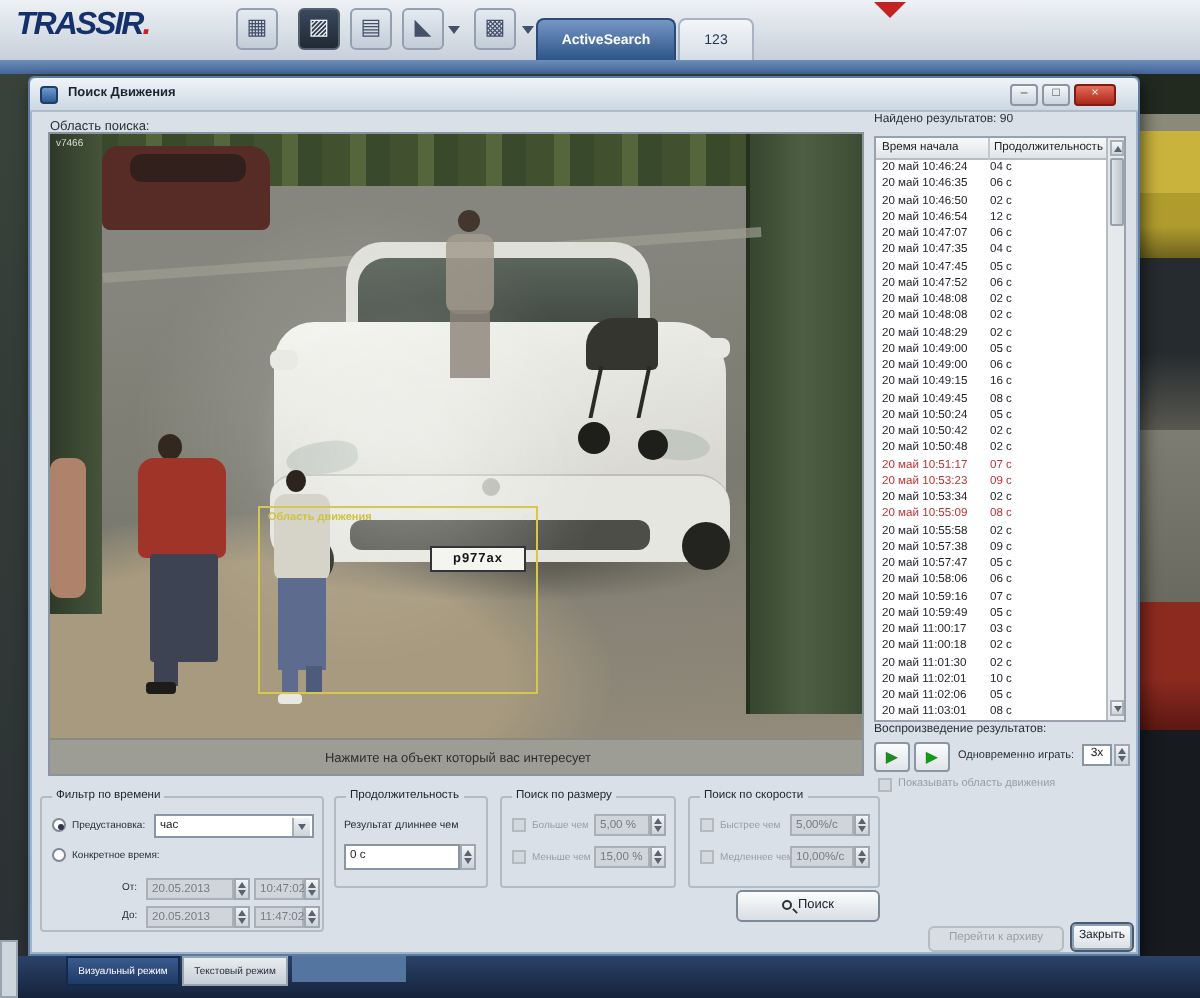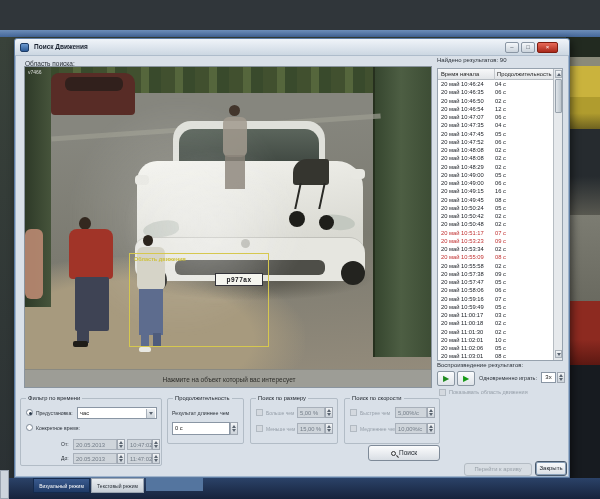--- a/index.html
+++ b/index.html
@@ -97,20 +97,36 @@
   .botbar{left:0;top:478px;width:600px;height:21px;background:linear-gradient(#2b4268,#16233c)}
   .bottab{top:478px;height:15px;font-size:5px;text-align:center;line-height:14px}
   .bottab.active{background:linear-gradient(#3a5a8e,#1e3a66);color:#fff;border:1px solid #142a4c}
   .bottab.idle{background:linear-gradient(#e9edf1,#c6ced6);color:#2a3038;border:1px solid #9aa4b0}
 </style>
 </head>
 <body>
 
 <div class="screen">
 
+  <div class="abs topbar">
+    <div class="abs logo nw"><span>TRASSIR</span><span class="dot">.</span></div>
+
+    <div class="abs toolbtn" style="left:118px">▦</div>
+    <div class="abs toolbtn pressed" style="left:149px">▨</div>
+    <div class="abs toolbtn" style="left:175px">▤</div>
+    <div class="abs toolbtn" style="left:201px">◣</div>
+    <div class="abs ddarrow" style="left:224px"></div>
+    <div class="abs toolbtn" style="left:237px">▩</div>
+    <div class="abs ddarrow" style="left:261px"></div>
+
+    <div class="abs tab active nw" style="left:268px;width:70px">ActiveSearch</div>
+    <div class="abs tab idle nw" style="left:339px;width:38px">123</div>
+
+    <div class="abs alert-red" style="left:437px;top:1px"></div>
+  </div>
   <div class="abs bluestrip"></div>
 
   <div class="abs deskbg"></div>
   <div class="abs bgseg" style="top:37px;height:20px;background:#222a20"></div>
   <div class="abs bgseg" style="top:57px;height:72px;background:linear-gradient(#8a8a7a 0 12%,#cab33d 12% 55%,#b09c2e 55% 78%,#6e6220 100%)"></div>
   <div class="abs bgseg" style="top:129px;height:86px;background:linear-gradient(#262b2f 0 55%,#585850 100%)"></div>
   <div class="abs bgseg" style="top:215px;height:86px;background:linear-gradient(#7c7c72,#6a6a60)"></div>
   <div class="abs bgseg" style="top:301px;height:64px;background:linear-gradient(#8d2a20 0 60%,#5c1812 100%)"></div>
   <div class="abs bgseg" style="top:365px;height:113px;background:#171b20"></div>
 

